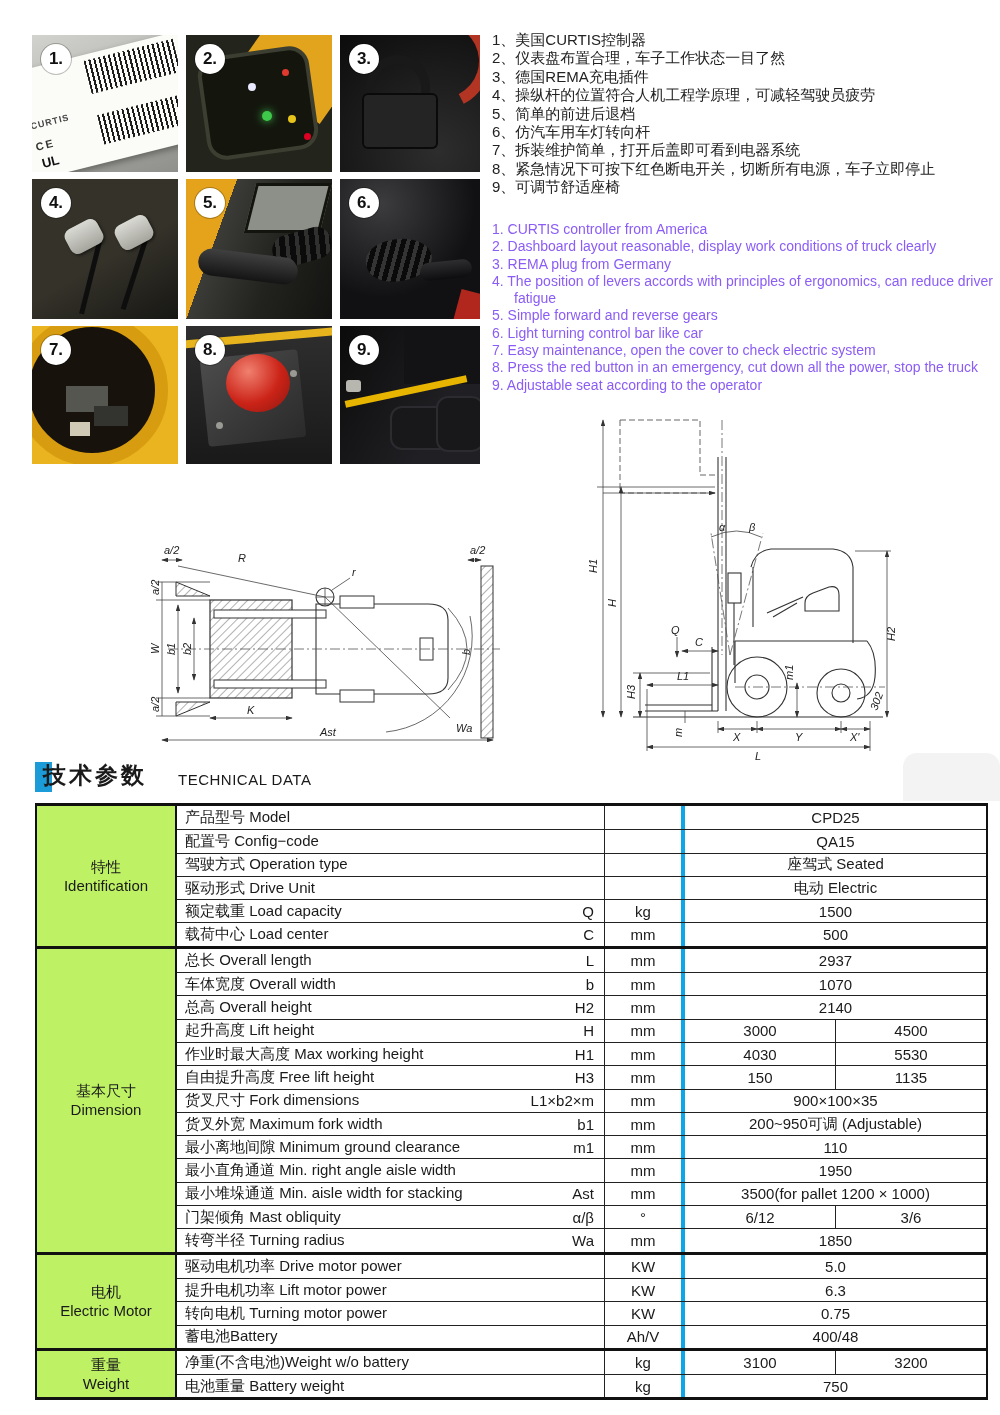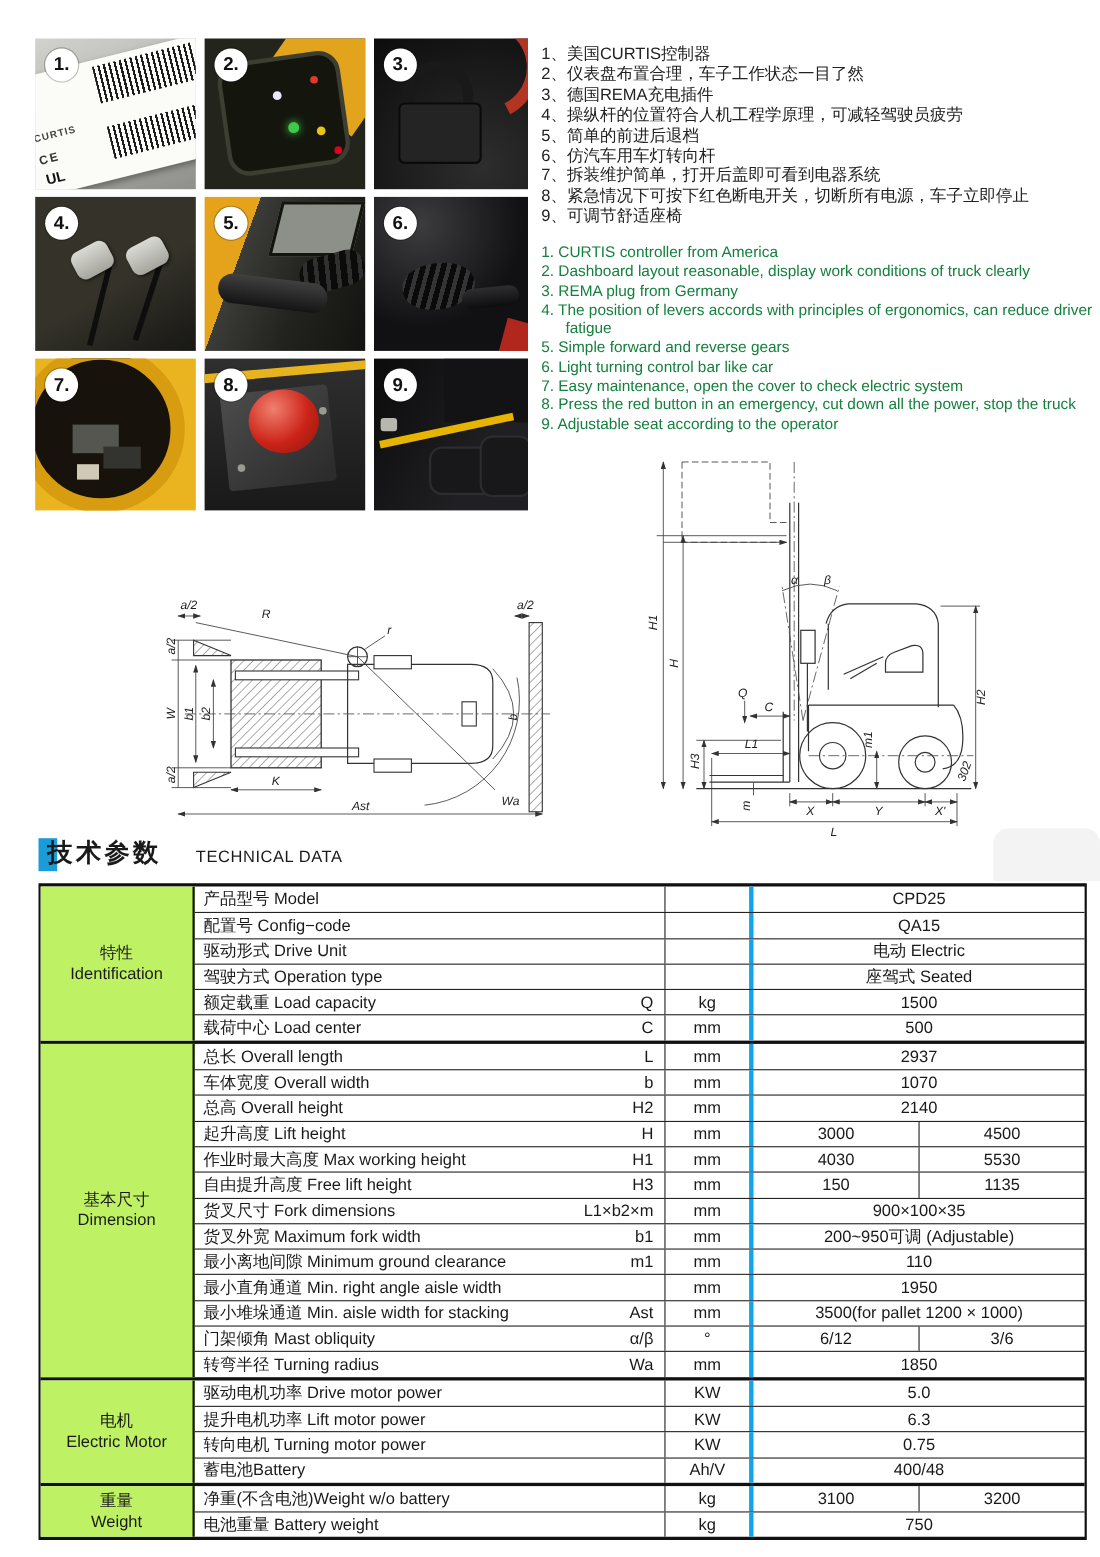--- a/index.html
+++ b/index.html
@@ -73,23 +73,23 @@
     background:radial-gradient(circle at 35% 30%, #f0806f, #cb2317 55%, #8c1710); }
   .p8 .scr { position:absolute; width:7px; height:7px; border-radius:50%; background:#9a9a94; }
 
   .p9 { background:linear-gradient(120deg,#0b0b0b,#202024 70%); }
   .p9 .back { position:absolute; left:64px; top:0; width:76px; height:58px; background:#131315; }
   .p9 .cush { position:absolute; background:#18181b; border:2px solid #2b2b30; border-radius:12px; }
   .p9 .bar { position:absolute; left:4px; top:62px; width:124px; height:7px; background:#e7b400; transform:rotate(-12deg); }
   .p9 .knob { position:absolute; left:6px; top:54px; width:15px; height:12px; background:#b7b7b0; border-radius:3px; }
 
   
-  .cn-list { position:absolute; left:492px; top:41px; width:505px; font-size:15px; line-height:18.4px; color:#222; }
+  .cn-list { position:absolute; left:492px; top:31px; width:505px; font-size:15px; line-height:18.4px; color:#222; }
   .cn-list div { white-space:nowrap; }
-  .en-list { position:absolute; left:492px; top:221px; width:508px; font-size:14px; line-height:17.3px; color:#15803d; }
+  .en-list { position:absolute; left:492px; top:221px; width:508px; font-size:14px; line-height:17.3px; color:#8b5cf6; }
   .en-list div { padding-left:22px; text-indent:-22px; }
 
   
   .svg-top { position:absolute; left:148px; top:538px; }
   .svg-side { position:absolute; left:585px; top:415px; }
   svg text { font-family:"Liberation Sans", sans-serif; font-size:11px; fill:#222; font-style:italic; }
   svg .ln { stroke:#333; stroke-width:1.1; fill:none; }
   svg .thin { stroke:#444; stroke-width:0.8; fill:none; }
   svg .cl { stroke:#555; stroke-width:0.8; fill:none; stroke-dasharray:10 3 2 3; }
   svg .ph { stroke:#555; stroke-width:0.9; fill:none; stroke-dasharray:6 3; }
@@ -384,33 +384,33 @@
         <div class="tr">
             <div class="td name">
               <span>配置号 Config−code</span>
               <span></span>
             </div>
             <div class="td unit"></div>
             <div class="td val">QA15</div>
           </div>
         <div class="tr">
             <div class="td name">
+              <span>驾驶方式 Operation type</span>
+              <span></span>
+            </div>
+            <div class="td unit"></div>
+            <div class="td val">座驾式 Seated</div>
+          </div>
+        <div class="tr">
+            <div class="td name">
               <span>驱动形式 Drive Unit</span>
               <span></span>
             </div>
             <div class="td unit"></div>
             <div class="td val">电动 Electric</div>
-          </div>
-        <div class="tr">
-            <div class="td name">
-              <span>驾驶方式 Operation type</span>
-              <span></span>
-            </div>
-            <div class="td unit"></div>
-            <div class="td val">座驾式 Seated</div>
           </div>
         <div class="tr">
             <div class="td name">
               <span>额定载重 Load capacity</span>
               <span>Q</span>
             </div>
             <div class="td unit">kg</div>
             <div class="td val">1500</div>
           </div>
         <div class="tr">

